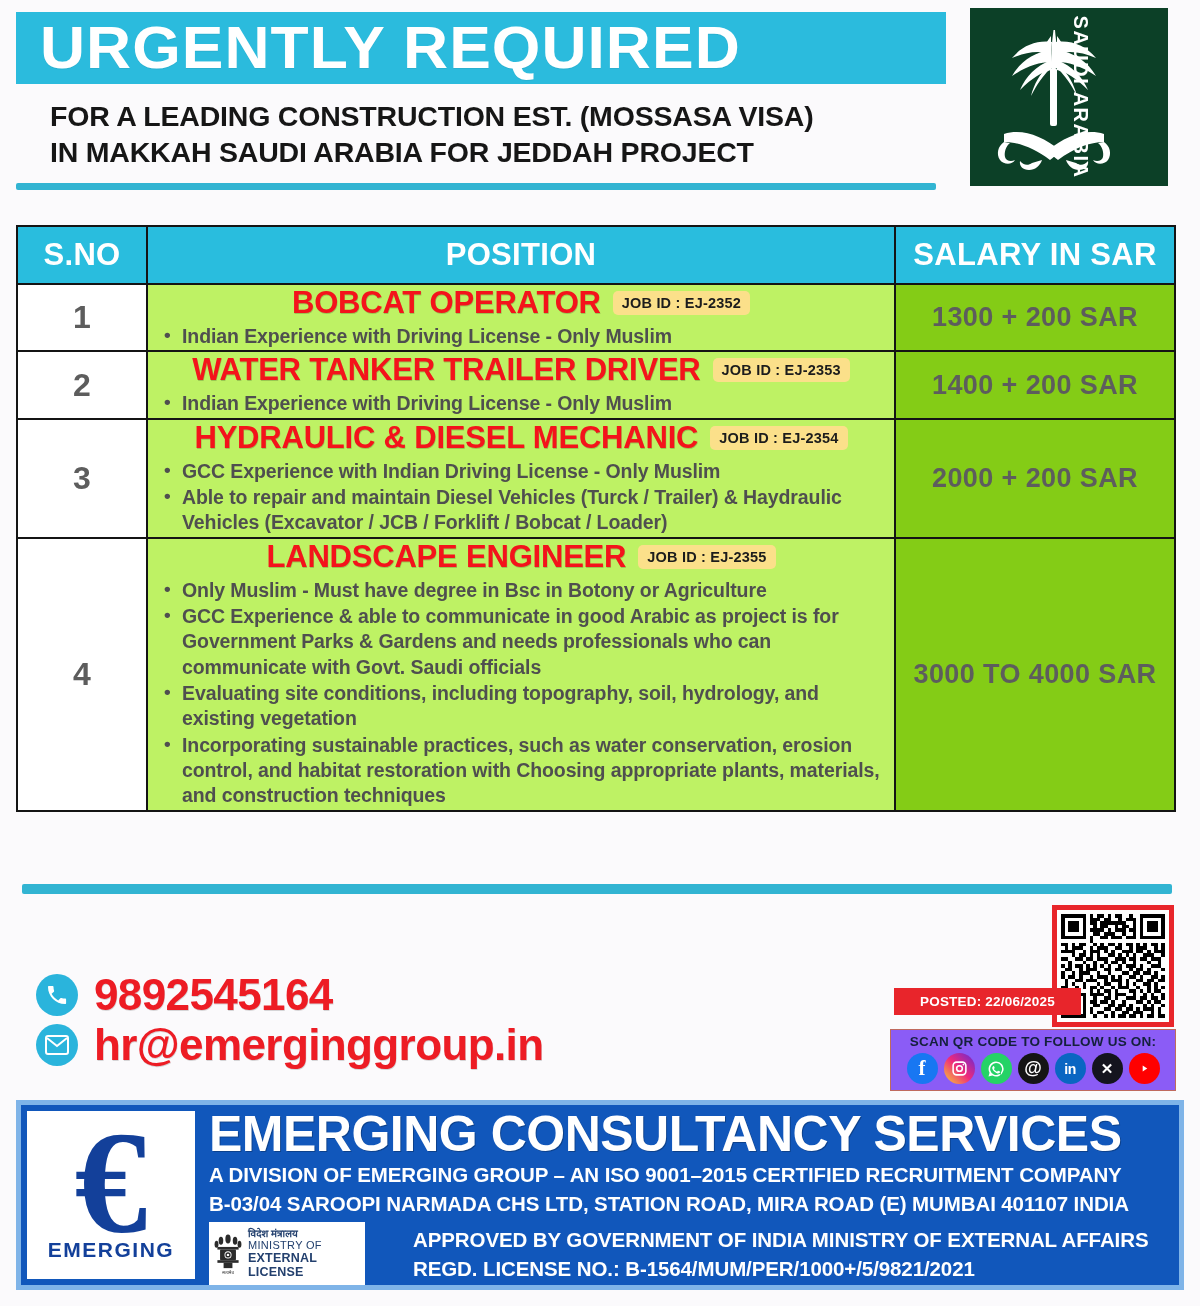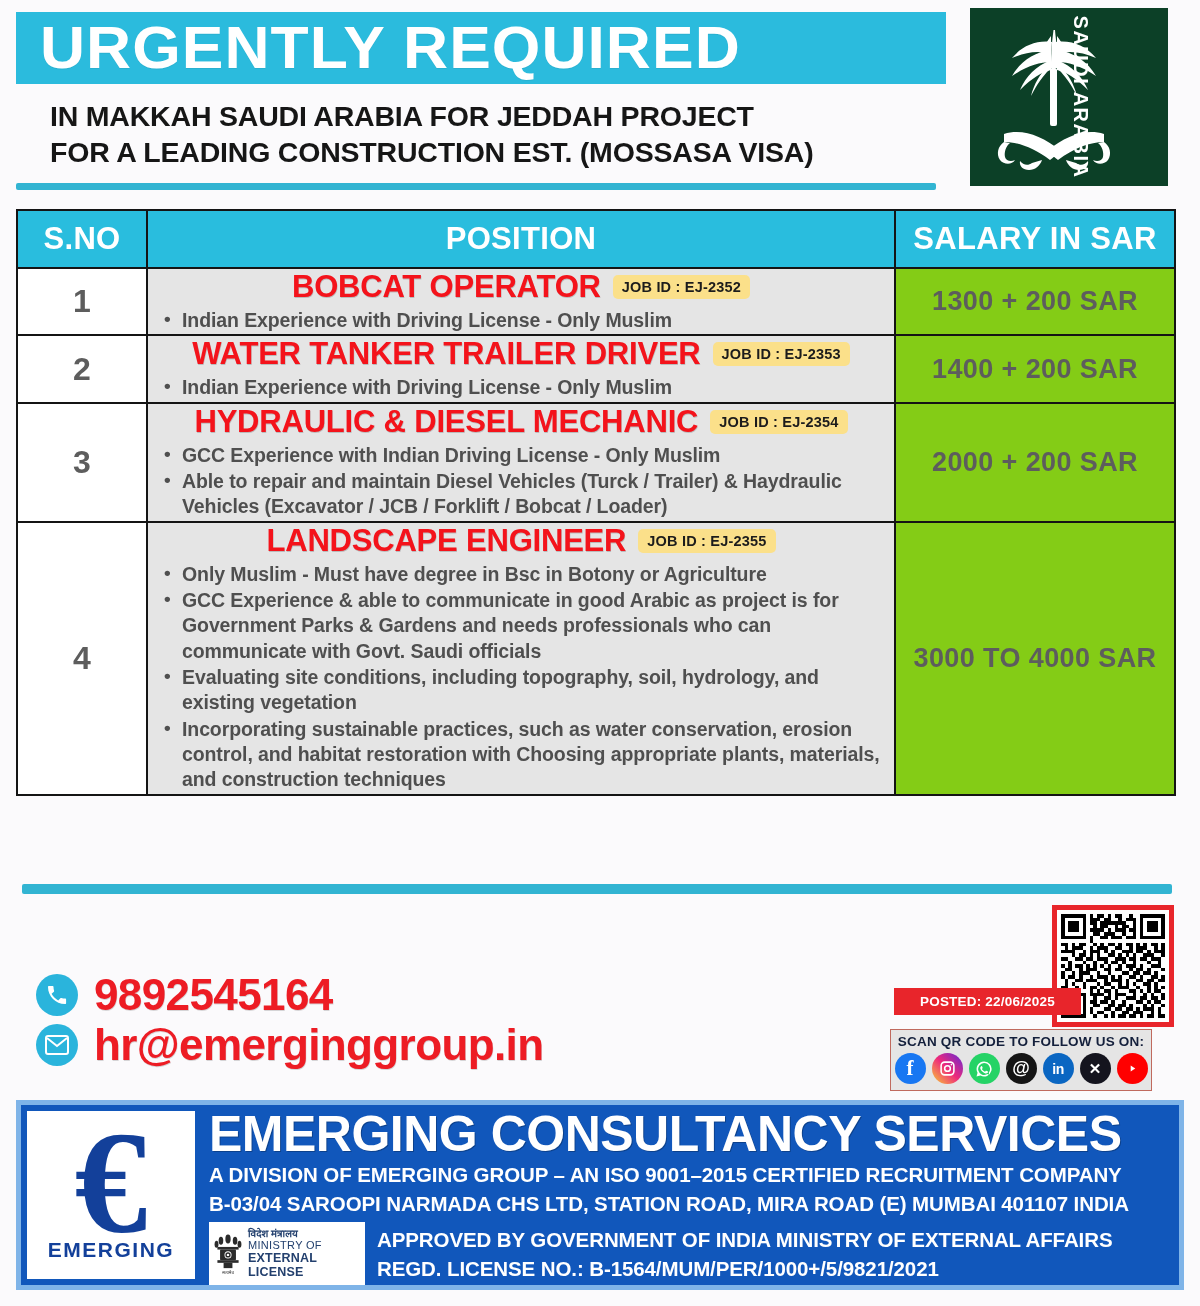--- a/index.html
+++ b/index.html
@@ -95,21 +95,21 @@
     left: 12px;
     top: 8px;
     width: 145px;
     height: 162px;
   }
 
   
   .tbl {
     position: absolute;
     left: 16px;
-    top: 209px;
+    top: 225px;
     width: 1158px;
     border-collapse: collapse;
     table-layout: fixed;
     border-radius: 27px;
   }
   .tbl td, .tbl th {
     border: 2.5px solid #141414;
     padding: 0;
     vertical-align: middle;
   }
@@ -135,21 +135,21 @@
   }
   .cell-sal {
     text-align: center;
     font-size: 27px;
     font-weight: bold;
     color: #5d5d5d;
     background: #84cc16;
     letter-spacing: 0.4px;
   }
   .cell-pos {
-    background: #e5e5e5;
+    background: #bef264;
     padding: 7px 10px 10px 10px;
     margin-top: 39px;
   }
   .job-title-row {
     display: flex;
     align-items: center;
     justify-content: center;
     gap: 12px;
     flex-wrap: nowrap;
     margin-bottom: 3px;
@@ -260,23 +260,23 @@
     font-size: 13.5px;
     font-weight: bold;
     padding: 6px 26px;
     letter-spacing: 0.2px;
     white-space: nowrap;
   }
   .social-box {
     position: absolute;
     left: 890px;
     top: 1029px;
-    width: 262px;
+    width: 286px;
     height: 62px;
-    background: #e5e5e5;
+    background: #8b5cf6;
     border: 1.5px solid #c06a5e;
     box-sizing: border-box;
     padding-top: 4px;
   }
   .social-title {
     text-align: center;
     color: #14203c;
     font-size: 13.5px;
     font-weight: bold;
     letter-spacing: 0.2px;
@@ -375,33 +375,33 @@
     padding: 2px 4px;
     box-sizing: border-box;
   }
   .mea-text {
     color: #23406e;
     line-height: 1.12;
   }
   .mea-hi { font-size: 10px; font-weight: bold; }
   .mea-l1 { font-size: 11px; letter-spacing: 0.3px; }
   .mea-l2 { font-size: 12.5px; font-weight: bold; letter-spacing: 0.2px; }
-  .f-approve { line-height: 1.36; }
+  .f-approve { line-height: 1.36; margin-left: 36px; }
 </style>
 </head>
 <body>
 
 <div class="header-wrap">
   <div class="header-left">
     <div class="urgent-banner">
       <div class="txt">URGENTLY REQUIRED</div>
     </div>
     <div class="subtitle">
+      <div>FOR A LEADING CONSTRUCTION EST. (MOSSASA VISA)</div>
       <div>IN MAKKAH SAUDI ARABIA FOR JEDDAH PROJECT</div>
-      <div>FOR A LEADING CONSTRUCTION EST. (MOSSASA VISA)</div>
     </div>
   </div>
   <div class="header-rule"></div>
 
   <div class="saudi-box">
     <div class="saudi-inner">
       <svg class="saudi-emblem" viewBox="0 0 145 162">
         <g fill="#ffffff">
           <rect x="68" y="52" width="7" height="58" rx="2"></rect>
           <path d="M71.5 14 C70 26 69 36 69 52 C73 52 75 52 76 52 C76 36 74 26 73 14 Z"></path>

